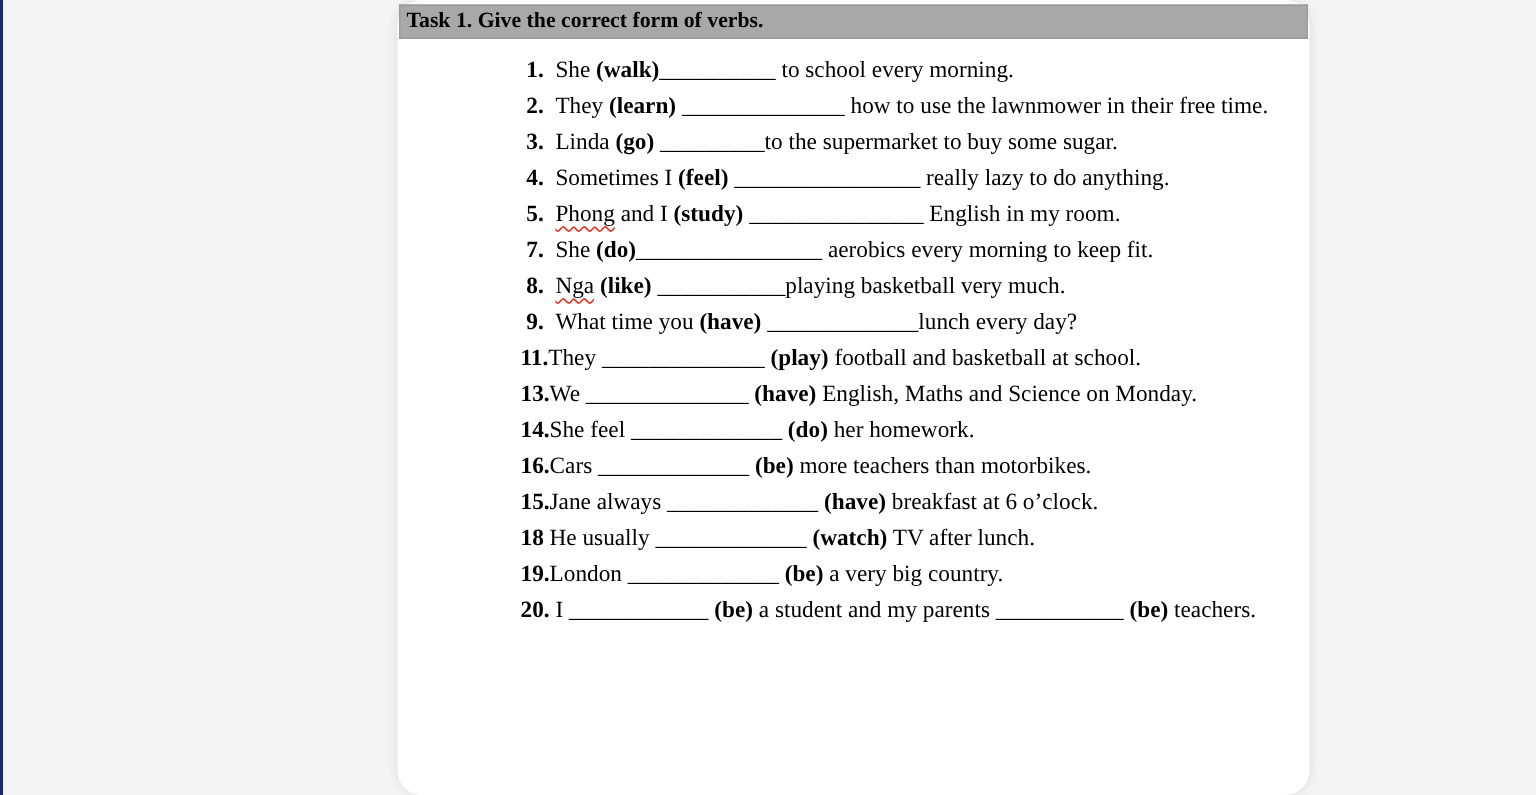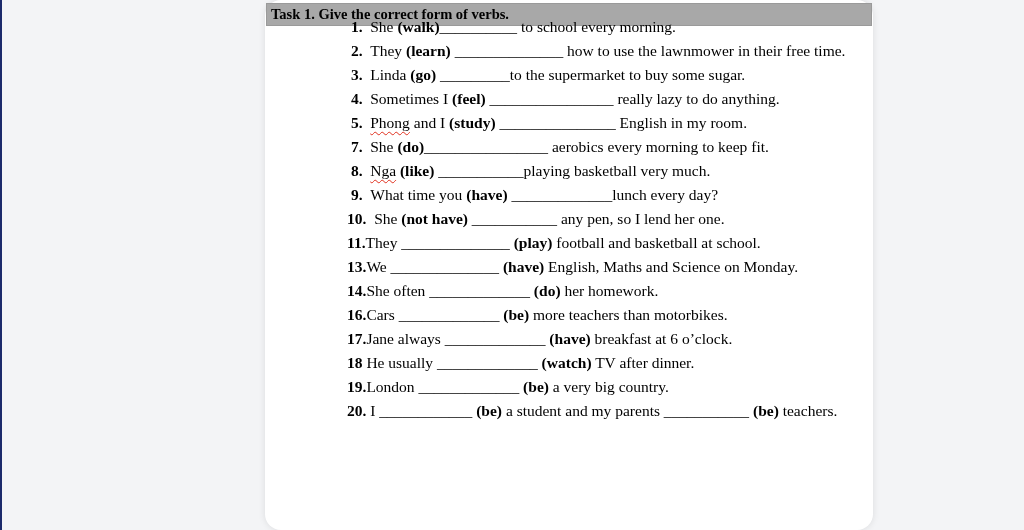--- a/index.html
+++ b/index.html
@@ -37,21 +37,21 @@
     line-height: 21px;
     background: var(--header-bg, #a8a8a8);
     border: 1px solid #9a9a9a;
     padding-left: 4px;
     font-weight: bold;
     font-size: 14.5px;
     color: #000;
   }
   .exercise-list {
     position: absolute;
-    left: 0; top: 15px;
+    left: 0; top: 35px;
     width: 608px;
   }
   .item {
     padding-left: 82px;
     height: 24px;
     line-height: 24px;
     font-size: 15.5px;
     color: #000;
     white-space: pre;
   }
@@ -74,24 +74,23 @@
     <div class="task-header">Task 1. Give the correct form of verbs.</div>
     <div class="exercise-list">
         <div class="item"><span class="num">&nbsp;1.&nbsp;&nbsp;</span><span class="seg-text">She </span><span class="seg-verb">(walk)</span><span class="seg-blank">__________</span><span class="seg-text"> to school every morning.</span></div>
         <div class="item"><span class="num">&nbsp;2.&nbsp;&nbsp;</span><span class="seg-text">They </span><span class="seg-verb">(learn)</span><span class="seg-text"> </span><span class="seg-blank">______________</span><span class="seg-text"> how to use the lawnmower in their free time.</span></div>
         <div class="item"><span class="num">&nbsp;3.&nbsp;&nbsp;</span><span class="seg-text">Linda </span><span class="seg-verb">(go)</span><span class="seg-text"> </span><span class="seg-blank">_________</span><span class="seg-text">to the supermarket to buy some sugar.</span></div>
         <div class="item"><span class="num">&nbsp;4.&nbsp;&nbsp;</span><span class="seg-text">Sometimes I </span><span class="seg-verb">(feel)</span><span class="seg-text"> </span><span class="seg-blank">________________</span><span class="seg-text"> really lazy to do anything.</span></div>
         <div class="item"><span class="num">&nbsp;5.&nbsp;&nbsp;</span><span class="seg-misspell">Phong</span><span class="seg-text"> and I </span><span class="seg-verb">(study)</span><span class="seg-text"> </span><span class="seg-blank">_______________</span><span class="seg-text"> English in my room.</span></div>
         <div class="item"><span class="num">&nbsp;7.&nbsp;&nbsp;</span><span class="seg-text">She </span><span class="seg-verb">(do)</span><span class="seg-blank">________________</span><span class="seg-text"> aerobics every morning to keep fit.</span></div>
         <div class="item"><span class="num">&nbsp;8.&nbsp;&nbsp;</span><span class="seg-misspell">Nga</span><span class="seg-text"> </span><span class="seg-verb">(like)</span><span class="seg-text"> </span><span class="seg-blank">___________</span><span class="seg-text">playing basketball very much.</span></div>
         <div class="item"><span class="num">&nbsp;9.&nbsp;&nbsp;</span><span class="seg-text">What time you </span><span class="seg-verb">(have)</span><span class="seg-text"> </span><span class="seg-blank">_____________</span><span class="seg-text">lunch every day?</span></div>
-        <div class="item"><span class="num">10.&nbsp;&nbsp;</span><span class="seg-text">She </span><span class="seg-verb">(not have)</span><span class="seg-text"> </span><span class="seg-blank">___________</span><span class="seg-text"> any pen, so I lend her one.</span></div>
         <div class="item"><span class="num">11.</span><span class="seg-text">They </span><span class="seg-blank">______________</span><span class="seg-text"> </span><span class="seg-verb">(play)</span><span class="seg-text"> football and basketball at school.</span></div>
         <div class="item"><span class="num">13.</span><span class="seg-text">We </span><span class="seg-blank">______________</span><span class="seg-text"> </span><span class="seg-verb">(have)</span><span class="seg-text"> English, Maths and Science on Monday.</span></div>
-        <div class="item"><span class="num">14.</span><span class="seg-text">She often </span><span class="seg-blank">_____________</span><span class="seg-text"> </span><span class="seg-verb">(do)</span><span class="seg-text"> her homework.</span></div>
+        <div class="item"><span class="num">14.</span><span class="seg-text">She feel </span><span class="seg-blank">_____________</span><span class="seg-text"> </span><span class="seg-verb">(do)</span><span class="seg-text"> her homework.</span></div>
         <div class="item"><span class="num">16.</span><span class="seg-text">Cars </span><span class="seg-blank">_____________</span><span class="seg-text"> </span><span class="seg-verb">(be)</span><span class="seg-text"> more teachers than motorbikes.</span></div>
-        <div class="item"><span class="num">17.</span><span class="seg-text">Jane always </span><span class="seg-blank">_____________</span><span class="seg-text"> </span><span class="seg-verb">(have)</span><span class="seg-text"> breakfast at 6 o’clock.</span></div>
-        <div class="item"><span class="num">18&nbsp;</span><span class="seg-text">He usually </span><span class="seg-blank">_____________</span><span class="seg-text"> </span><span class="seg-verb">(watch)</span><span class="seg-text"> TV after dinner.</span></div>
+        <div class="item"><span class="num">15.</span><span class="seg-text">Jane always </span><span class="seg-blank">_____________</span><span class="seg-text"> </span><span class="seg-verb">(have)</span><span class="seg-text"> breakfast at 6 o’clock.</span></div>
+        <div class="item"><span class="num">18&nbsp;</span><span class="seg-text">He usually </span><span class="seg-blank">_____________</span><span class="seg-text"> </span><span class="seg-verb">(watch)</span><span class="seg-text"> TV after lunch.</span></div>
         <div class="item"><span class="num">19.</span><span class="seg-text">London </span><span class="seg-blank">_____________</span><span class="seg-text"> </span><span class="seg-verb">(be)</span><span class="seg-text"> a very big country.</span></div>
         <div class="item"><span class="num">20.&nbsp;</span><span class="seg-text">I </span><span class="seg-blank">____________</span><span class="seg-text"> </span><span class="seg-verb">(be)</span><span class="seg-text"> a student and my parents </span><span class="seg-blank">___________</span><span class="seg-text"> </span><span class="seg-verb">(be)</span><span class="seg-text"> teachers.</span></div>
       </div>
   </div>
 </div>
 
 </body></html>

